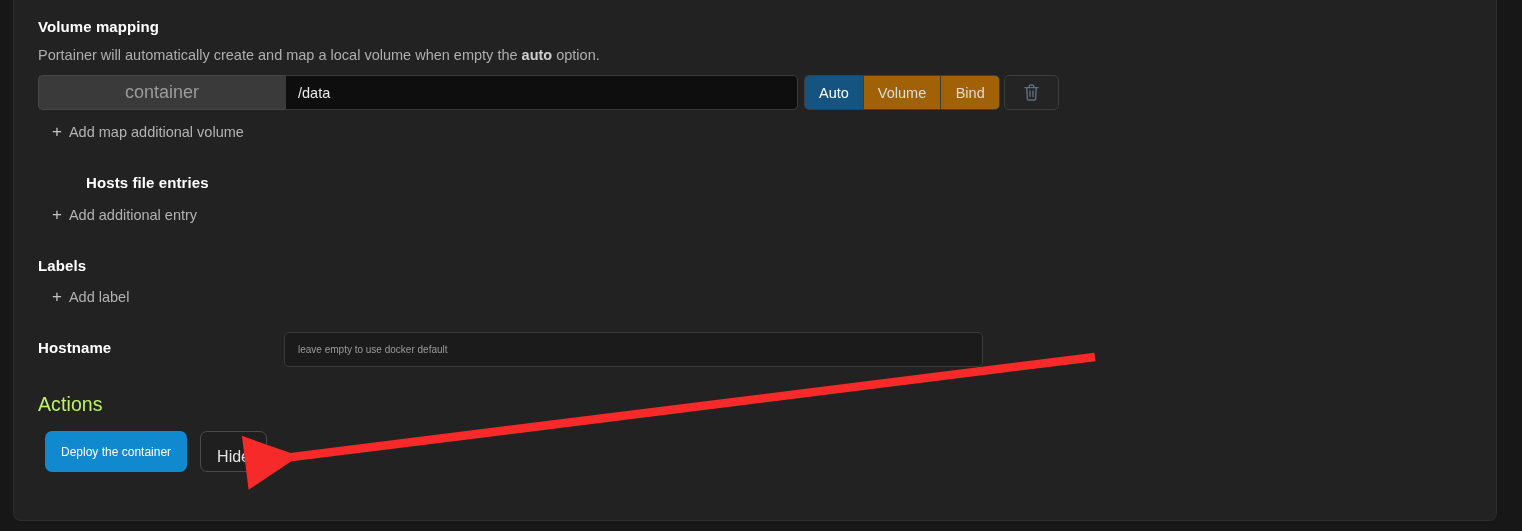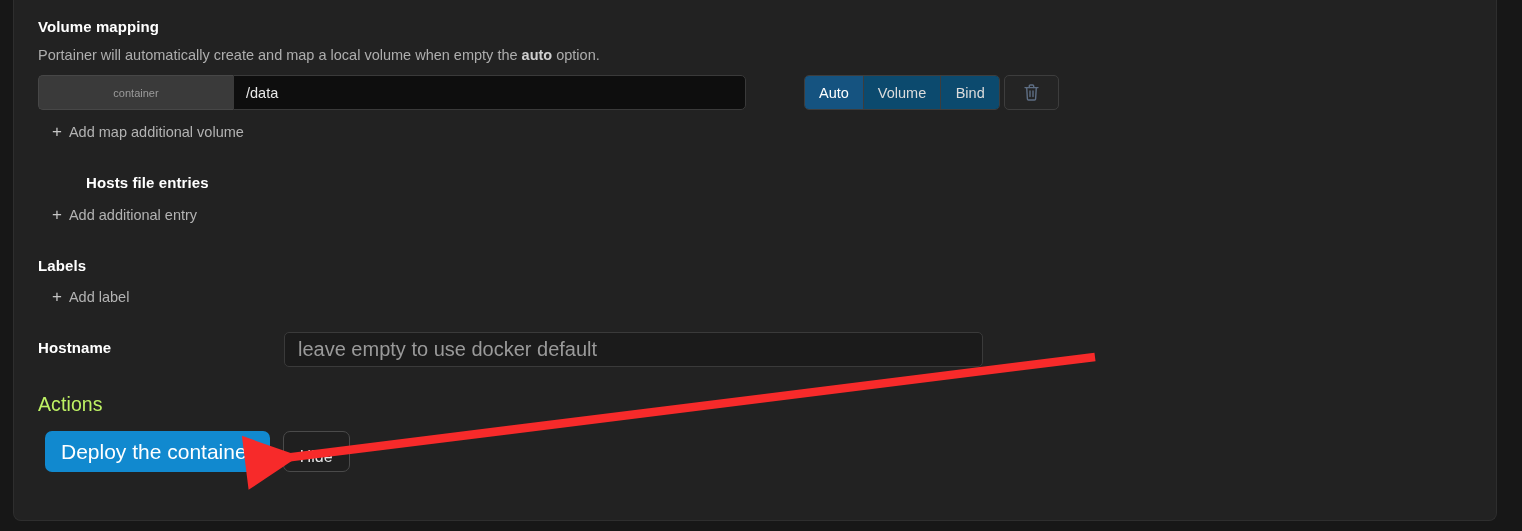--- a/index.html
+++ b/index.html
@@ -93,28 +93,28 @@
 
   .input-group {
     position: absolute;
     left: 0px;
     top: 75px;
     display: flex;
     align-items: stretch;
     height: 35px;
   }
   .input-addon {
-    width: 195px;
+    width: 247px;
     background: #3a3a3a;
     border: 1px solid #474747;
     border-right: none;
     border-top-left-radius: 5px;
     border-bottom-left-radius: 5px;
     color: #9b9b9b;
-    font-size: 11px;
+    font-size: 18px;
     display: flex;
     align-items: center;
     justify-content: center;
     box-sizing: border-box;
   }
   .text-input {
     width: 513px;
     background: #0e0e0e;
     border: 1px solid #3a3a3a;
     border-top-right-radius: 5px;
@@ -139,21 +139,21 @@
     overflow: hidden;
     border: 1px solid #3d3d3d;
     box-sizing: border-box;
   }
   .seg-btn {
     display: flex;
     align-items: center;
     justify-content: center;
     min-width: 58px;
     padding: 0 14px;
-    background: #0c4a6e;
+    background: #a16207;
     color: #dcdcdc;
     font-size: 14.5px;
     border: none;
     border-right: 1px solid #3d3d3d;
     font-family: "Liberation Sans", sans-serif;
     cursor: pointer;
     box-sizing: border-box;
   }
   .seg-btn:last-child { border-right: none; }
   .seg-btn.active {
@@ -193,21 +193,21 @@
   #hostname-input {
     position: absolute;
     left: 246px;
     top: 332px;
     width: 699px;
     height: 35px;
     background: #1b1b1b;
     border: 1px solid #3a3a3a;
     border-radius: 5px;
     color: #e9e9e9;
-    font-size: 20px;
+    font-size: 10px;
     font-family: "Liberation Sans", sans-serif;
     padding: 0 13px;
     box-sizing: border-box;
     outline: none;
   }
   #hostname-input::placeholder { color: #9a9a9a; }
 
   
   #actions-title { left: 0px; top: 393px; }
 
@@ -217,21 +217,21 @@
     top: 431px;
     display: flex;
     align-items: flex-start;
     gap: 13px;
   }
   .btn-primary {
     background: #1189cf;
     color: #ffffff;
     border: none;
     border-radius: 7px;
-    font-size: 21px;
+    font-size: 12px;
     font-family: "Liberation Sans", sans-serif;
     height: 41px;
     padding: 0 16px;
     cursor: pointer;
   }
   .btn-default {
     background: #1f1f1f;
     color: #e4e4e4;
     border: 1px solid #4a4a4a;
     border-radius: 7px;

